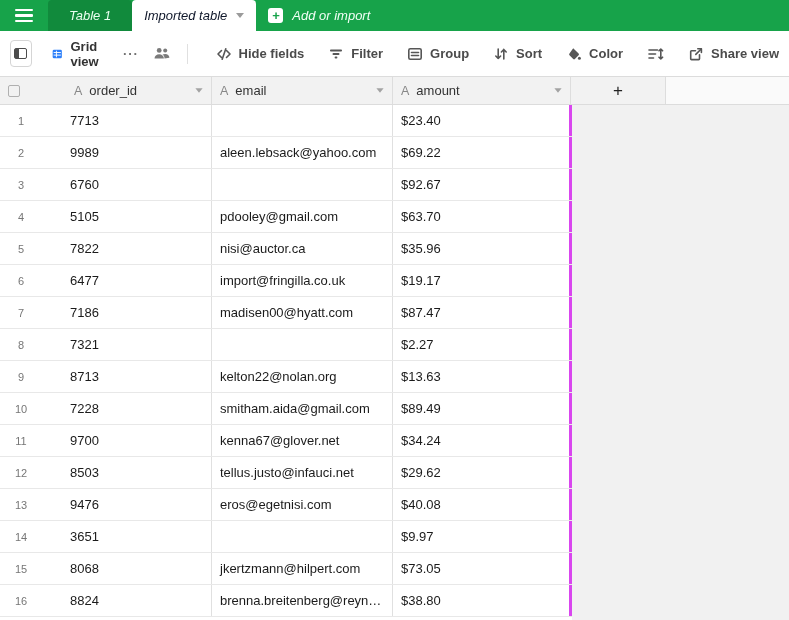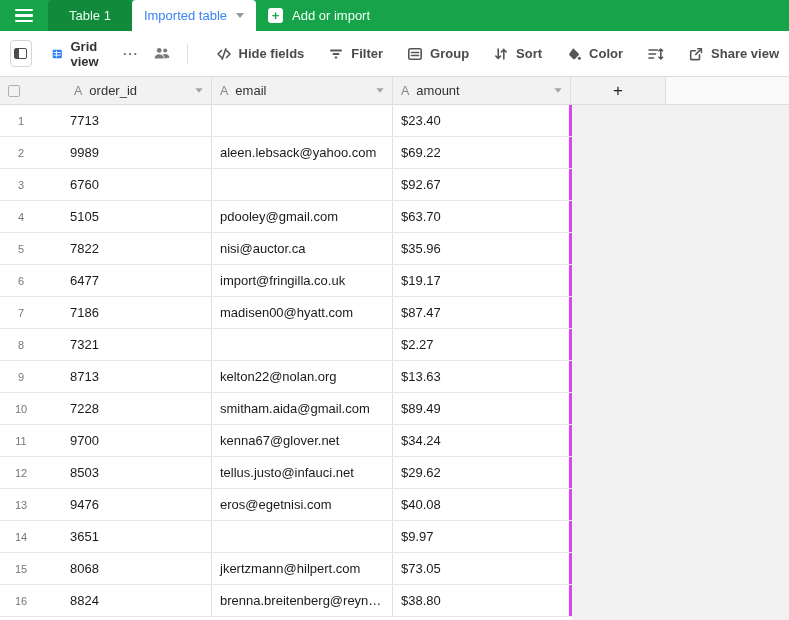--- a/index.html
+++ b/index.html
@@ -1,28 +1,28 @@
 <!DOCTYPE html>
 <html><head>
 <meta charset="utf-8">
 <style>
   * { margin:0; padding:0; box-sizing:border-box; }
   html,body { background:#fff; }
   body { font-family:"Liberation Sans", sans-serif; }
   .app { position:relative; width:789px; height:620px; overflow:hidden; background:#fff; }
 
   
-  .topbar { height:31px; background:#17a34a; display:flex; align-items:stretch; }
+  .topbar { height:31px; background:#17a34a; display:flex; align-items:stretch;font-style:italic; }
   .hamburger { width:48px; display:flex; align-items:center; justify-content:center; cursor:pointer; }
   .hamburger .bars { display:flex; flex-direction:column; gap:3px; }
   .hamburger .bars span { display:block; width:18px; height:2.5px; background:#fff; border-radius:1px; }
   .tab { display:flex; align-items:center; padding:0 21px; font-size:13px; font-weight:500;
          border-radius:4px 4px 0 0; cursor:pointer; }
   .tab.inactive { background:#118a3c; color:#eafff0; margin-top:0; }
-  .tab.active { background:#fff; color:#3b82f6; padding:0 12px; }
+  .tab.active { background:#fff; color:#0f172a; padding:0 12px; }
   .tab.active .tab-label { margin-right:9px; }
   .chev-down { width:0; height:0; border-left:4px solid transparent; border-right:4px solid transparent;
                border-top:5px solid #9b9b9b; display:inline-block; }
   .add-import { display:flex; align-items:center; margin-left:12px; color:#f2fff6; font-size:13px;
                 font-weight:500; cursor:pointer; }
   .add-import .plusbox { width:15px; height:15px; background:#fff; border-radius:3px; margin-right:9px;
                          display:flex; align-items:center; justify-content:center;
                          color:#17a34a; font-weight:700; font-size:13px; line-height:1; }
 
   

